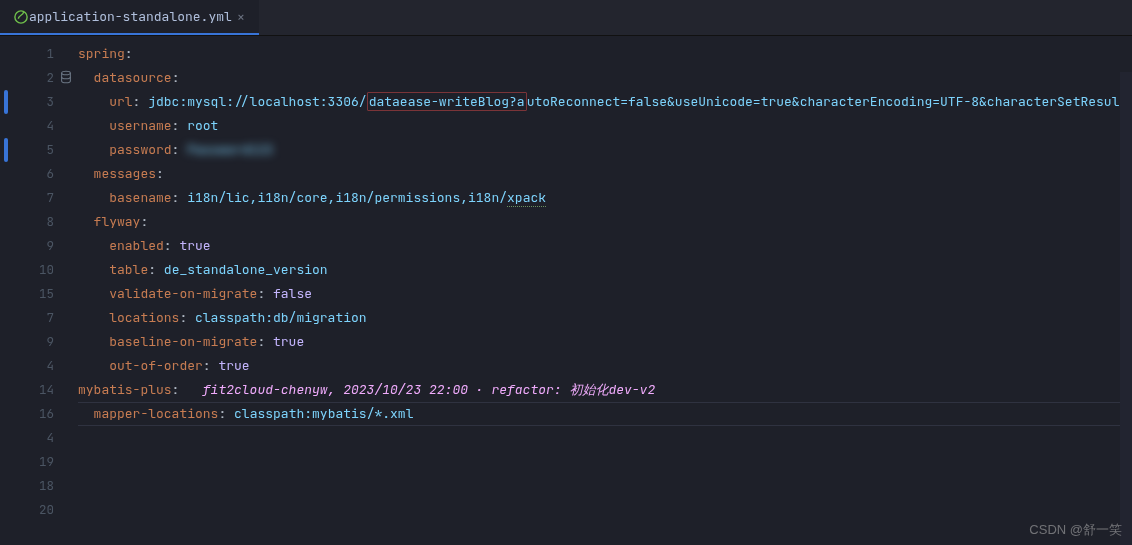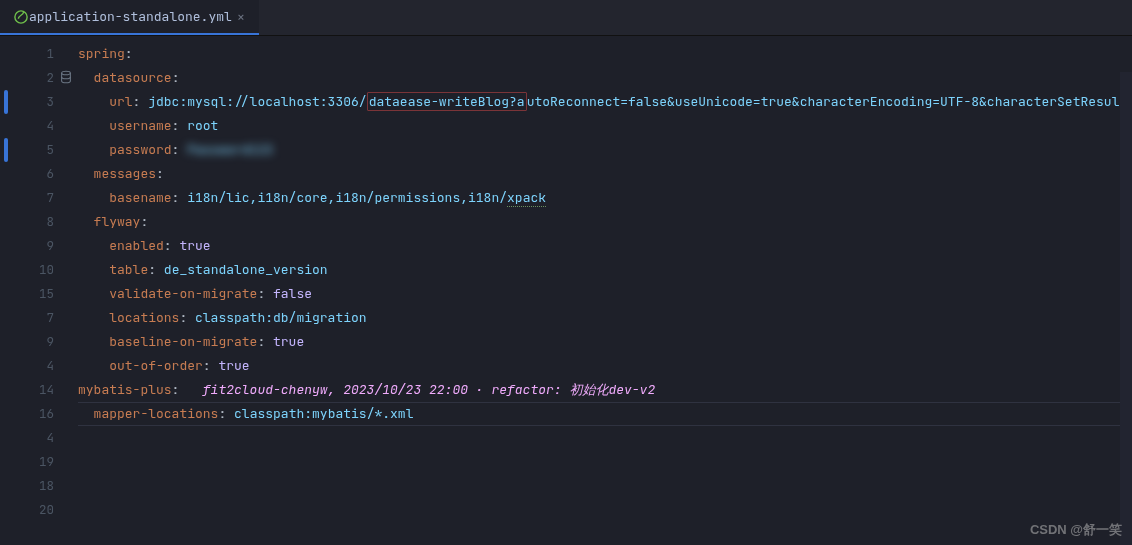--- a/index.html
+++ b/index.html
@@ -18,21 +18,21 @@
   .code { flex:1; padding-top:6px; line-height:24px; white-space:pre; color:#b0b8c4; overflow:hidden; position:relative; }
   .caret-line-frame { position:absolute; left:0; right:0; height:24px; border-top:1px solid #2f3240; border-bottom:1px solid #2f3240; pointer-events:none; }
   .k-key { color:#c77c52; }
   .k-str { color:#7dd3fc; }
   .k-bool { color:#c4b5fd; }
   .k-muted { color:#f0abfc; font-style:italic; }
   .k-muted-cn { font-style:italic; }
   .hl-box { border:1px solid #7b3438; padding:0 1px; border-radius:1px; }
   .underline-green { border-bottom:1px dotted #6a8f5f; }
   .blur { filter:blur(4px); }
-  .watermark { position:absolute; right:10px; bottom:6px; color:#b5b5b5; font-size:13px; font-family:"Microsoft YaHei",sans-serif; opacity:.55;font-weight:bold; }
+  .watermark { position:absolute; right:10px; bottom:6px; color:#b5b5b5; font-size:13px; font-family:"Microsoft YaHei",sans-serif; opacity:.55; }
   .scrollbar { position:absolute; top:36px; right:0; bottom:0; width:12px; background:#222430; }
 </style>
 </head>
 <body>
 
 <div class="editor">
   <div class="tabbar">
     <div class="tab">
       <span class="icon">
         <svg viewBox="0 0 16 16" width="14" height="14">

